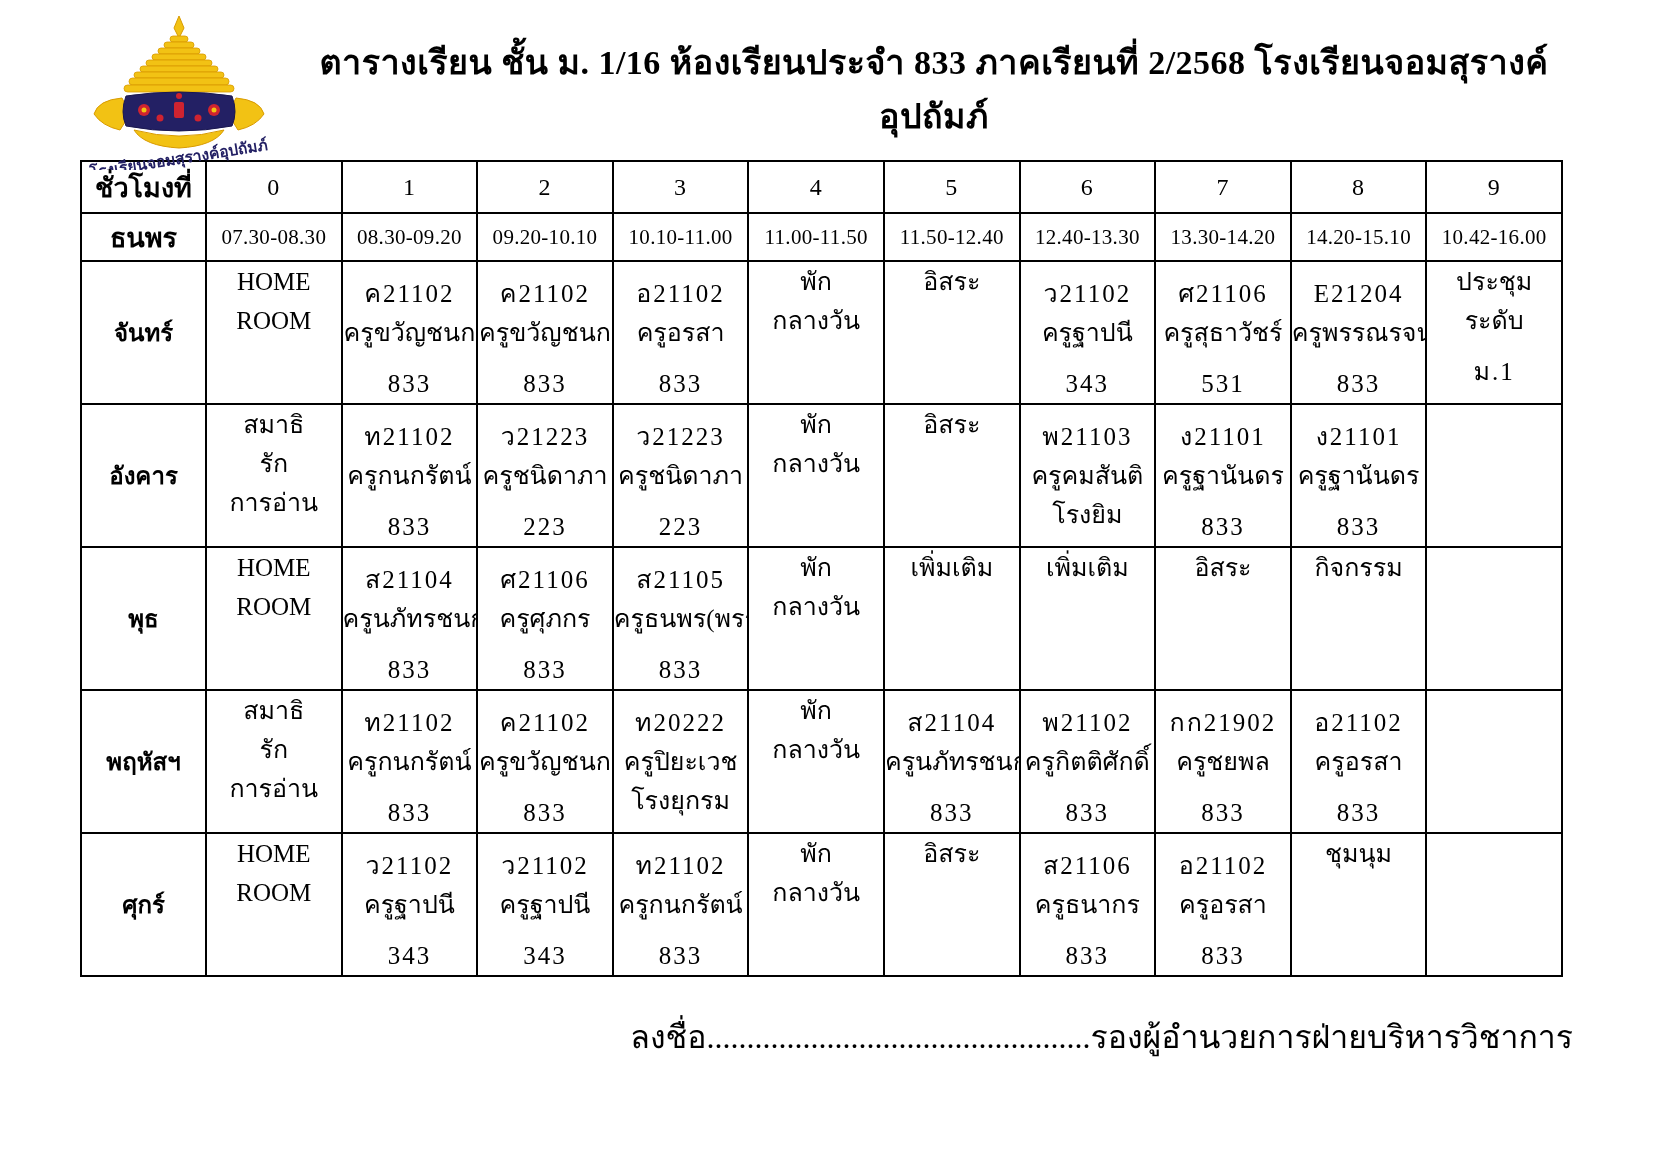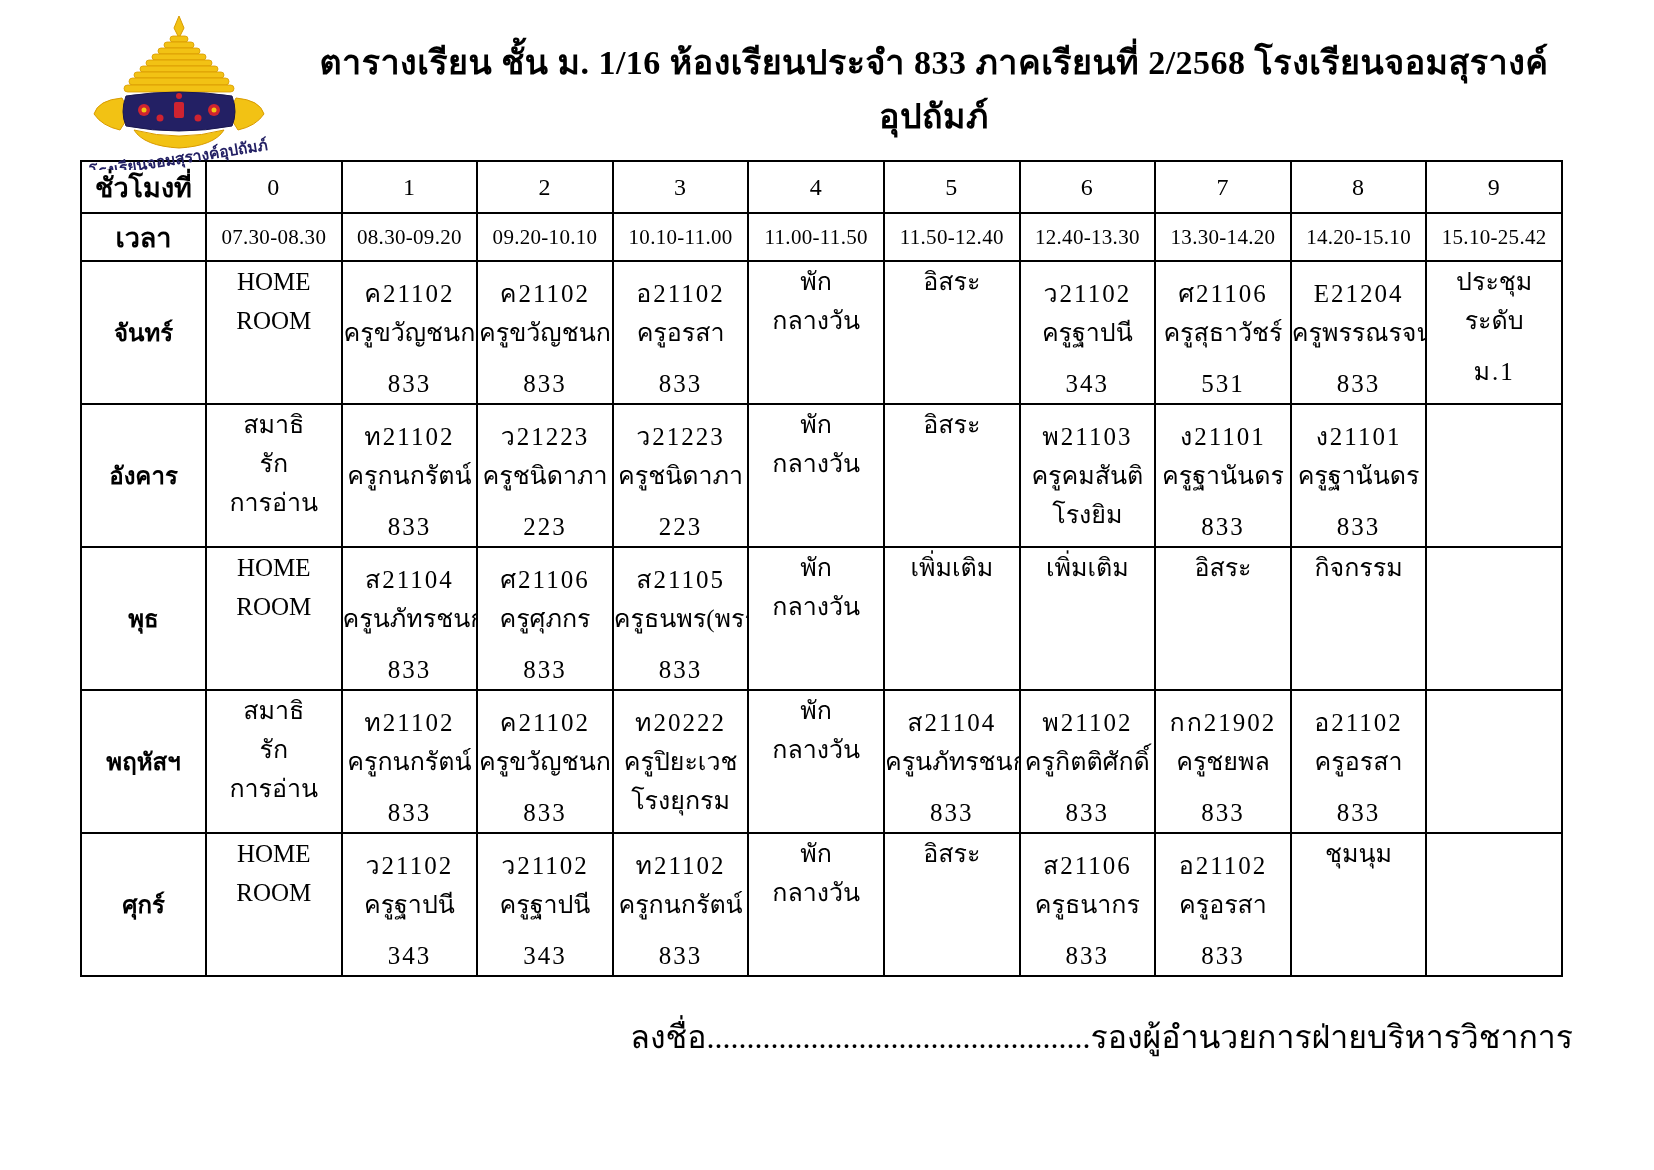--- a/index.html
+++ b/index.html
@@ -105,31 +105,31 @@
             <td class="period-num">2</td>
             <td class="period-num">3</td>
             <td class="period-num">4</td>
             <td class="period-num">5</td>
             <td class="period-num">6</td>
             <td class="period-num">7</td>
             <td class="period-num">8</td>
             <td class="period-num">9</td>
           </tr>
           <tr class="time-row">
-            <th class="head-label">เวลา</th>
+            <th class="head-label">ธนพร</th>
             <td class="time-cell">07.30-08.30</td>
             <td class="time-cell">08.30-09.20</td>
             <td class="time-cell">09.20-10.10</td>
             <td class="time-cell">10.10-11.00</td>
             <td class="time-cell">11.00-11.50</td>
             <td class="time-cell">11.50-12.40</td>
             <td class="time-cell">12.40-13.30</td>
             <td class="time-cell">13.30-14.20</td>
             <td class="time-cell">14.20-15.10</td>
-            <td class="time-cell">15.10-25.42</td>
+            <td class="time-cell">10.42-16.00</td>
           </tr>
           <tr class="day-row">
             <th class="day-name">จันทร์</th>
             <td class="cell">
               <div class="cline">HOME</div>
               <div class="cline">ROOM</div>
             </td>
             <td class="cell">
               <div class="cline sp">ค21102</div>
               <div class="cline">ครูขวัญชนก</div>

